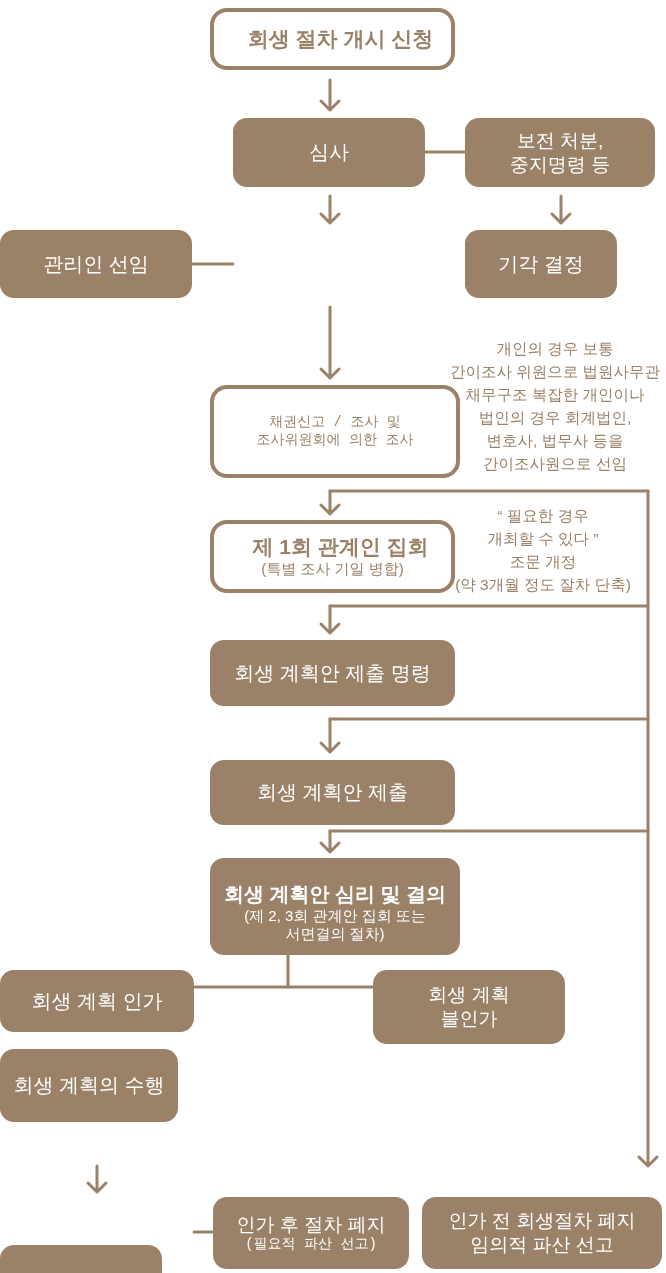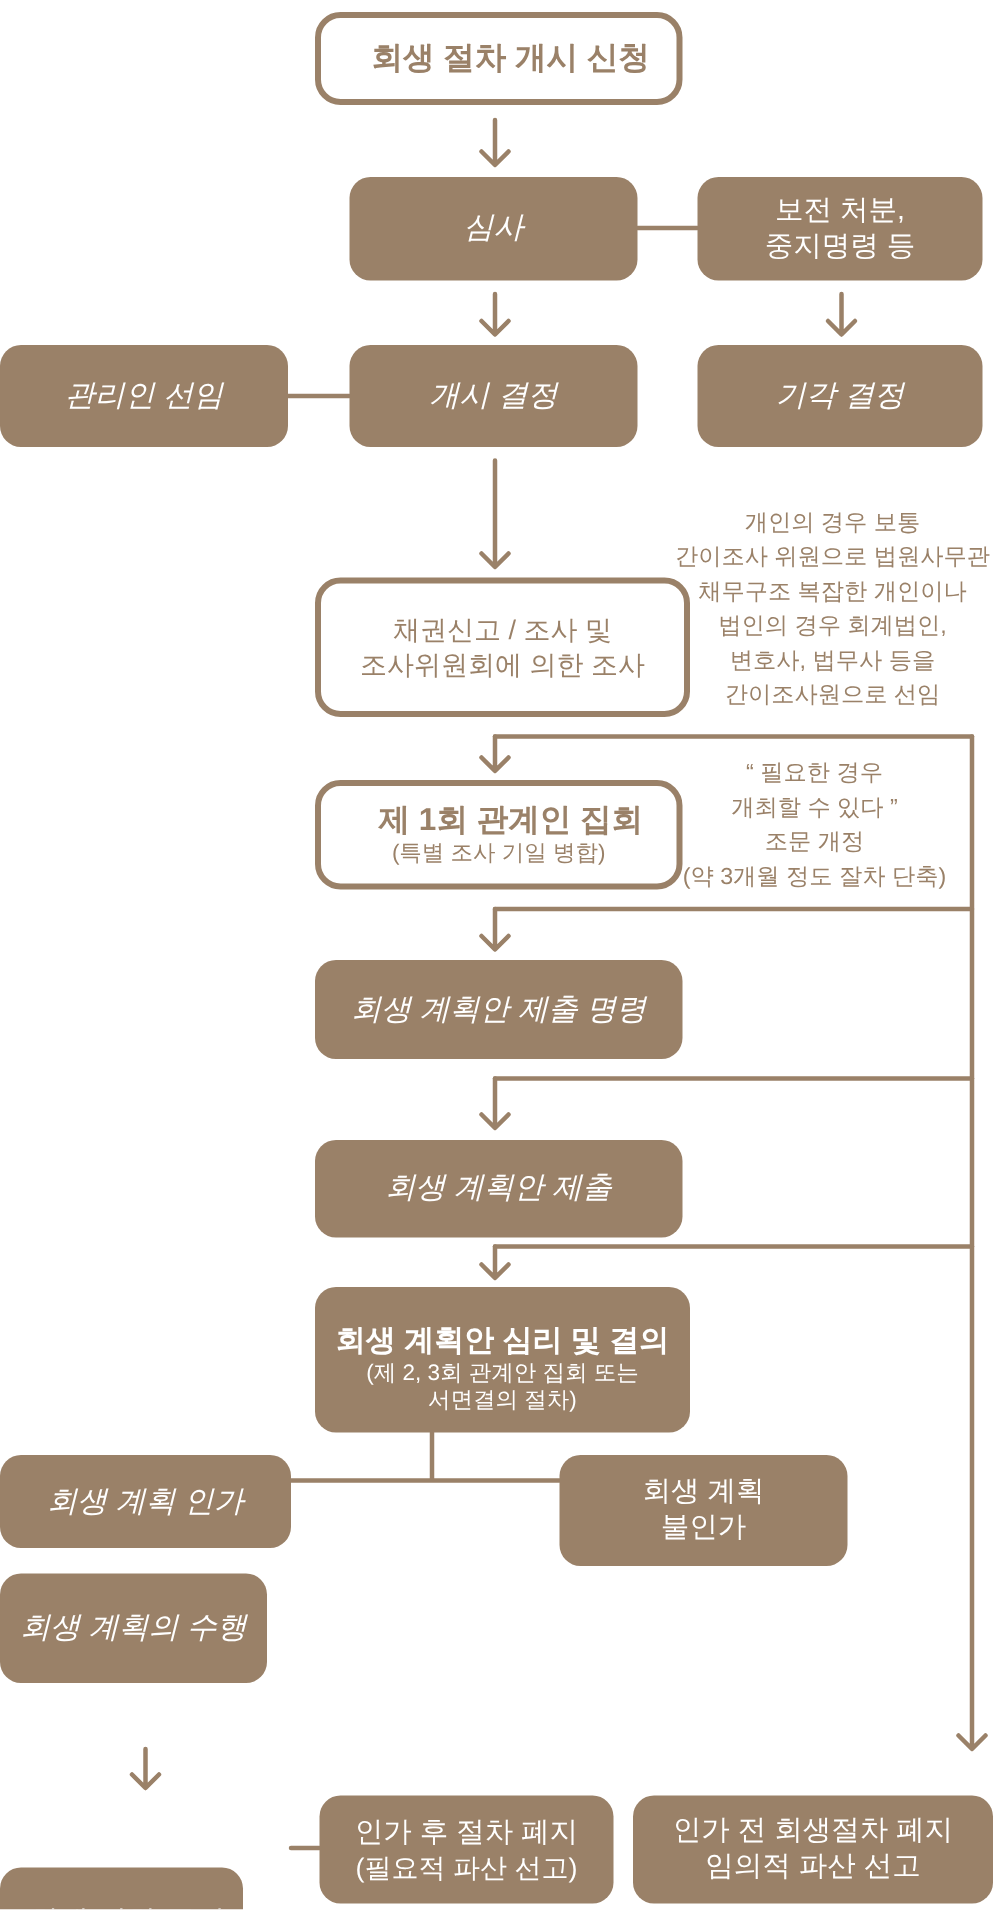--- a/index.html
+++ b/index.html
@@ -10,24 +10,24 @@
   .connectors{position:absolute;left:0;top:0;}
   .box{
     position:absolute;box-sizing:border-box;display:flex;flex-direction:column;
     align-items:center;justify-content:center;text-align:center;border-radius:14px;
     line-height:1.24;
   }
   .filled{background:#9a8168;color:#ffffff;}
   .outlined{background:#ffffff;border:4.5px solid #9a8168;color:#9a8168;border-radius:17px;}
   .fs21b{font-size:21px;font-weight:700;margin-left:16px;}
   .fs20b{font-size:20px;font-weight:700;margin-top:13px;}
-  .fs20{font-size:20px;font-style:italic;}
+  .fs20{font-size:20px;}
   .fs19{font-size:19px;}
   .fs15{font-size:15px;}
-  .fs14{font-size:18px;}
+  .fs14{font-size:14px;font-family:Liberation Mono, monospace;}
   .note{
     position:absolute;text-align:center;color:#9a8168;
     font-size:15.5px;line-height:23px;white-space:nowrap;
   }
   .note div{white-space:nowrap;}
 </style>
 </head>
 <body>
 
 <div class="canvas">
@@ -68,24 +68,21 @@
     <div class="fs20">심사</div>
   </div>
   <div class="box filled" style="left:465px;top:118px;width:190px;height:69px">
     <div class="fs19">보전 처분,</div>
     <div class="fs19">중지명령 등</div>
   </div>
 
   <div class="box filled" style="left:0px;top:230px;width:192px;height:68px">
     <div class="fs20">관리인 선임</div>
   </div>
-  <div class="box filled" style="left:233px;top:230px;width:192px;height:68px">
-    <div class="fs20">개시 결정</div>
-  </div>
-  <div class="box filled" style="left:465px;top:230px;width:190px;height:68px">
+  <div class="box filled" style="left:465px;top:230px;width:152px;height:68px">
     <div class="fs20">기각 결정</div>
   </div>
 
   <div class="note" style="left:430px;top:337px;width:250px">
     <div>개인의 경우 보통</div>
     <div>간이조사 위원으로 법원사무관</div>
     <div>채무구조 복잡한 개인이나</div>
     <div>법인의 경우 회계법인,</div>
     <div>변호사, 법무사 등을</div>
     <div>간이조사원으로 선임</div>

